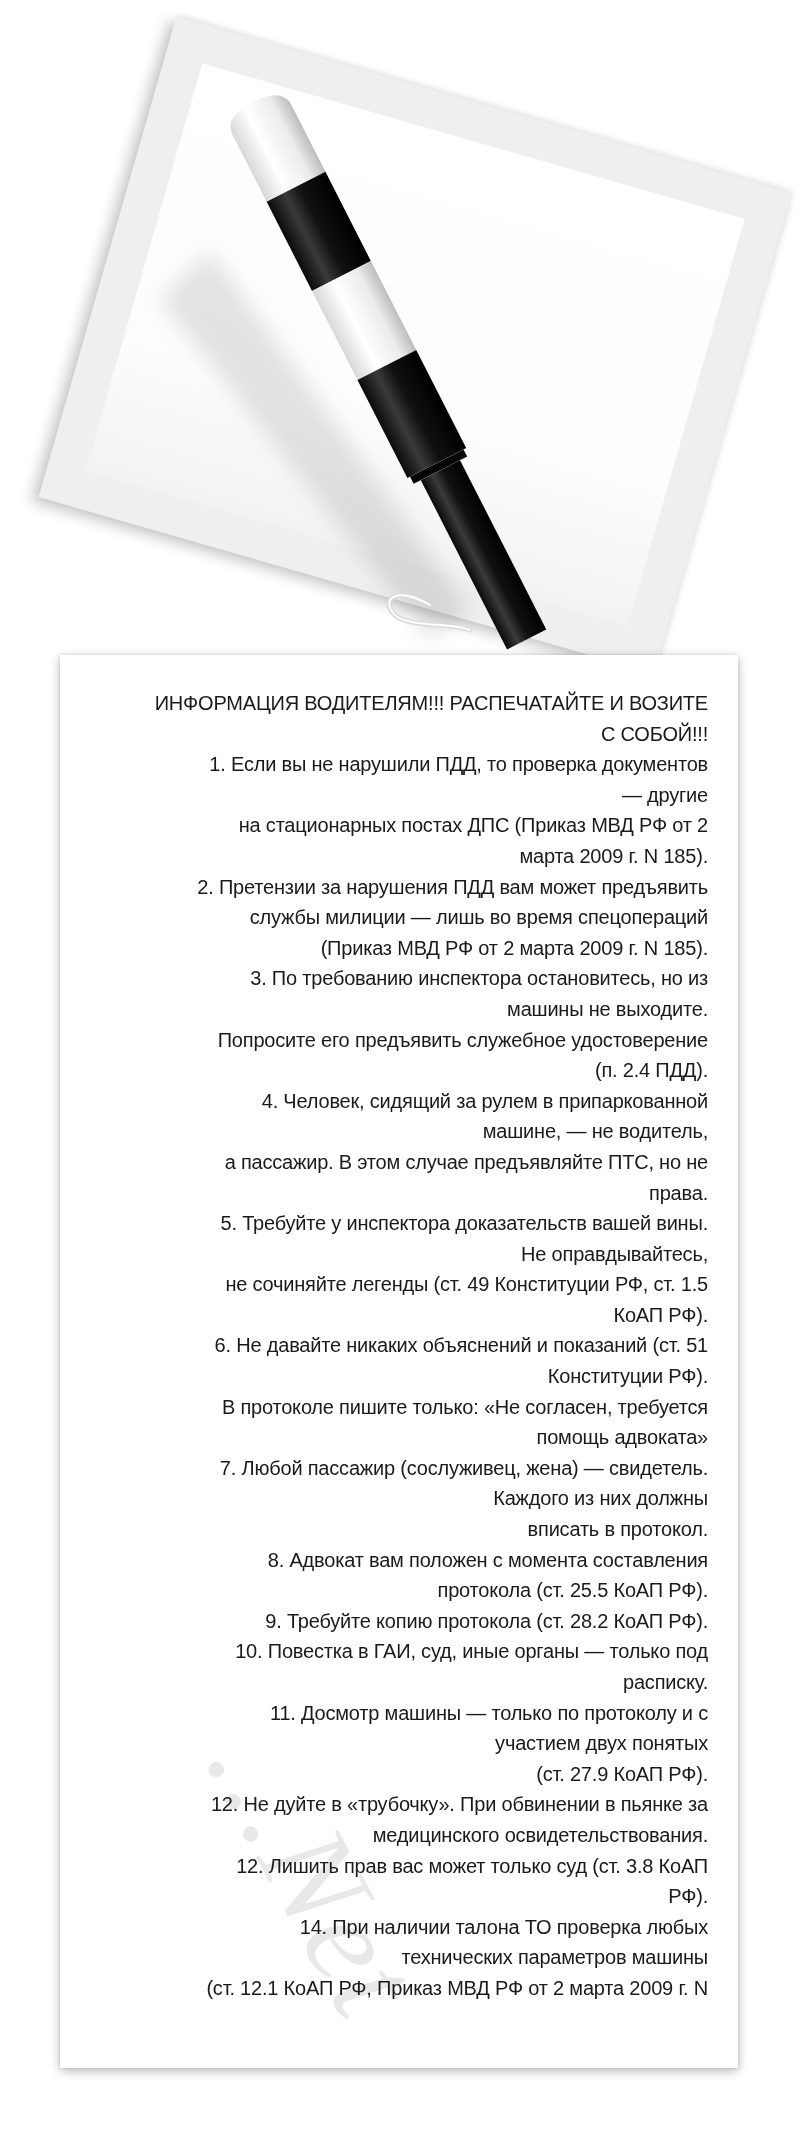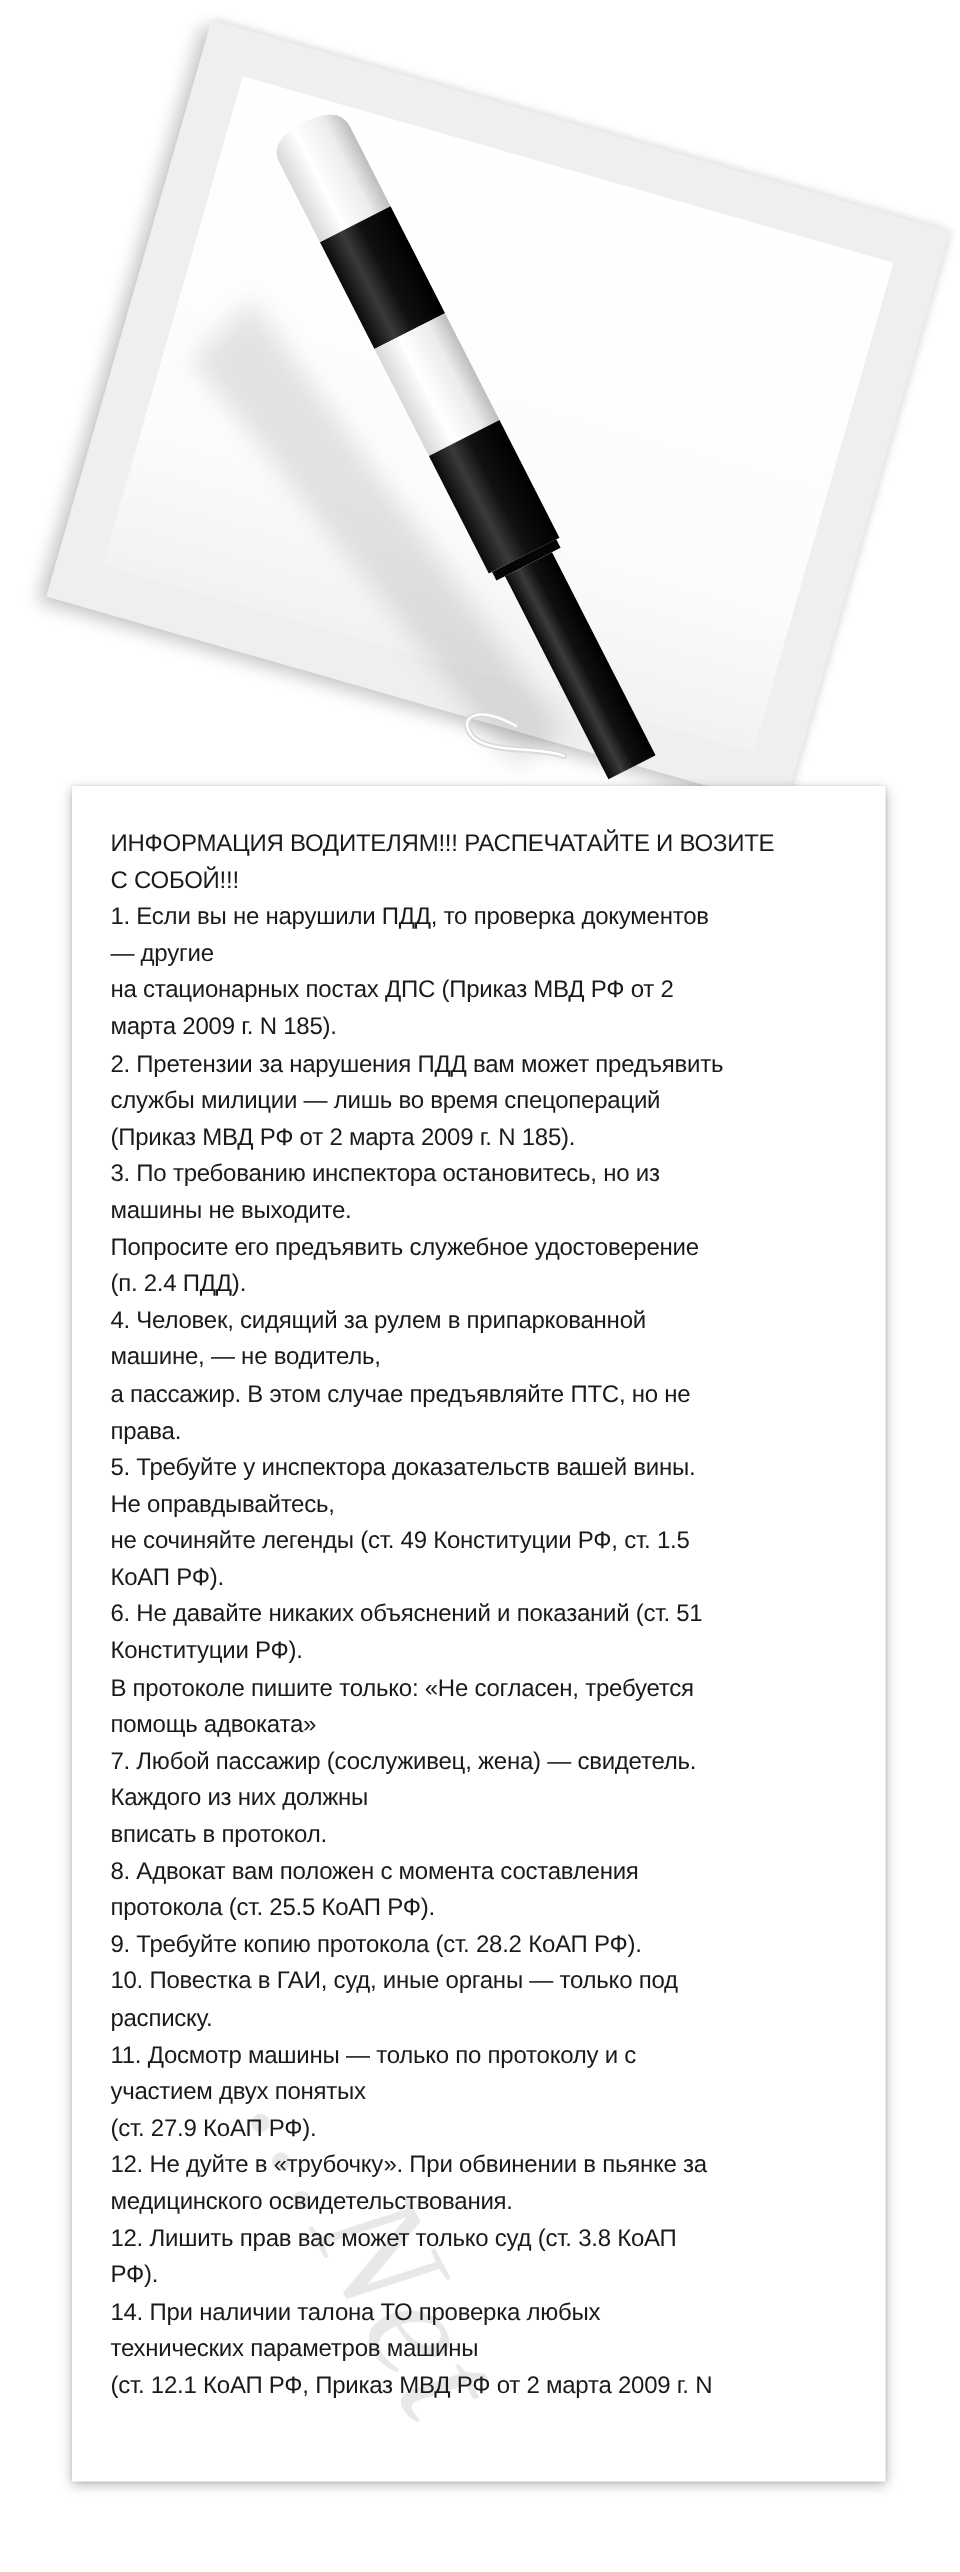--- a/index.html
+++ b/index.html
@@ -63,20 +63,21 @@
       position: relative;
       z-index: 2;
       color: #1a1a1a;
       font-size: 20px;
       line-height: 30.6px;
       letter-spacing: -0.2px;
     }
     .line {
       display: block;
       white-space: nowrap;
+      text-align: right;
     }
     .watermark {
       position: absolute;
       left: 250px;
       top: 1050px;
       z-index: 1;
       font-family: "Liberation Serif", serif;
       font-style: italic;
       font-size: 130px;
       color: rgba(0,0,0,0.09);

